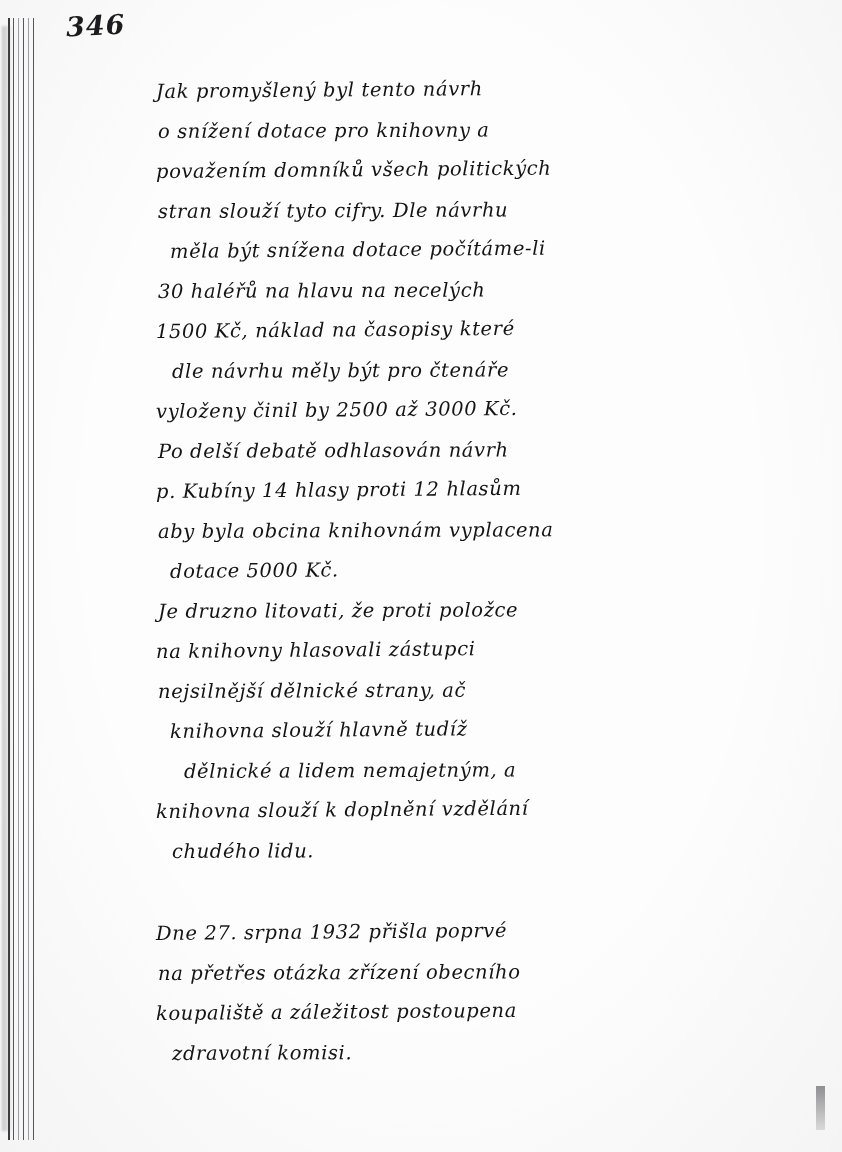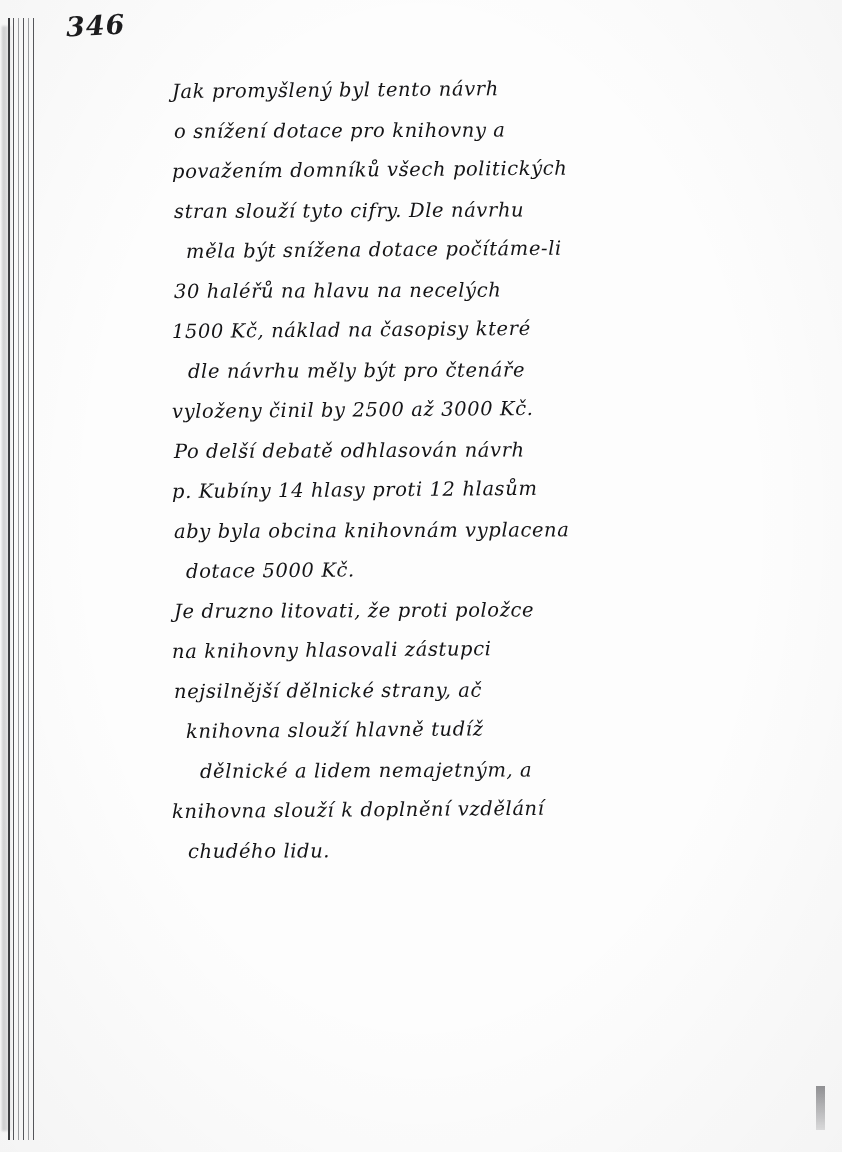--- a/index.html
+++ b/index.html
@@ -78,21 +78,21 @@
     font-size: 27px;
     font-weight: 700;
     color: #1c1c1e;
     letter-spacing: 1px;
     transform: rotate(-3deg);
   }
 
   
   #handwriting {
     position: absolute;
-    left: 172px;
+    left: 156px;
     top: 72px;
     width: 620px;
   }
 
   .hw-block { margin-bottom: 0; }
   .hw-gap { height: 42px; }
 
   .hw-line {
     font-family: "DejaVu Serif", serif;
     font-style: italic;
@@ -151,15 +151,21 @@
       <div class="hw-line">na knihovny hlasovali zástupci</div>
       <div class="hw-line">nejsilnější dělnické strany, ač</div>
       <div class="hw-line ind">knihovna slouží hlavně tudíž</div>
       <div class="hw-line ind2">dělnické a lidem nemajetným, a</div>
       <div class="hw-line">knihovna slouží k doplnění vzdělání</div>
       <div class="hw-line ind">chudého lidu.</div>
     </div>
 
     <div class="hw-gap"></div>
 
+    <div class="hw-block">
+      <div class="hw-line">Dne 27. srpna 1932 přišla poprvé</div>
+      <div class="hw-line">na přetřes otázka zřízení obecního</div>
+      <div class="hw-line">koupaliště a záležitost postoupena</div>
+      <div class="hw-line ind">zdravotní komisi.</div>
+    </div>
 
   </div>
 </div>
 
 </body></html>

